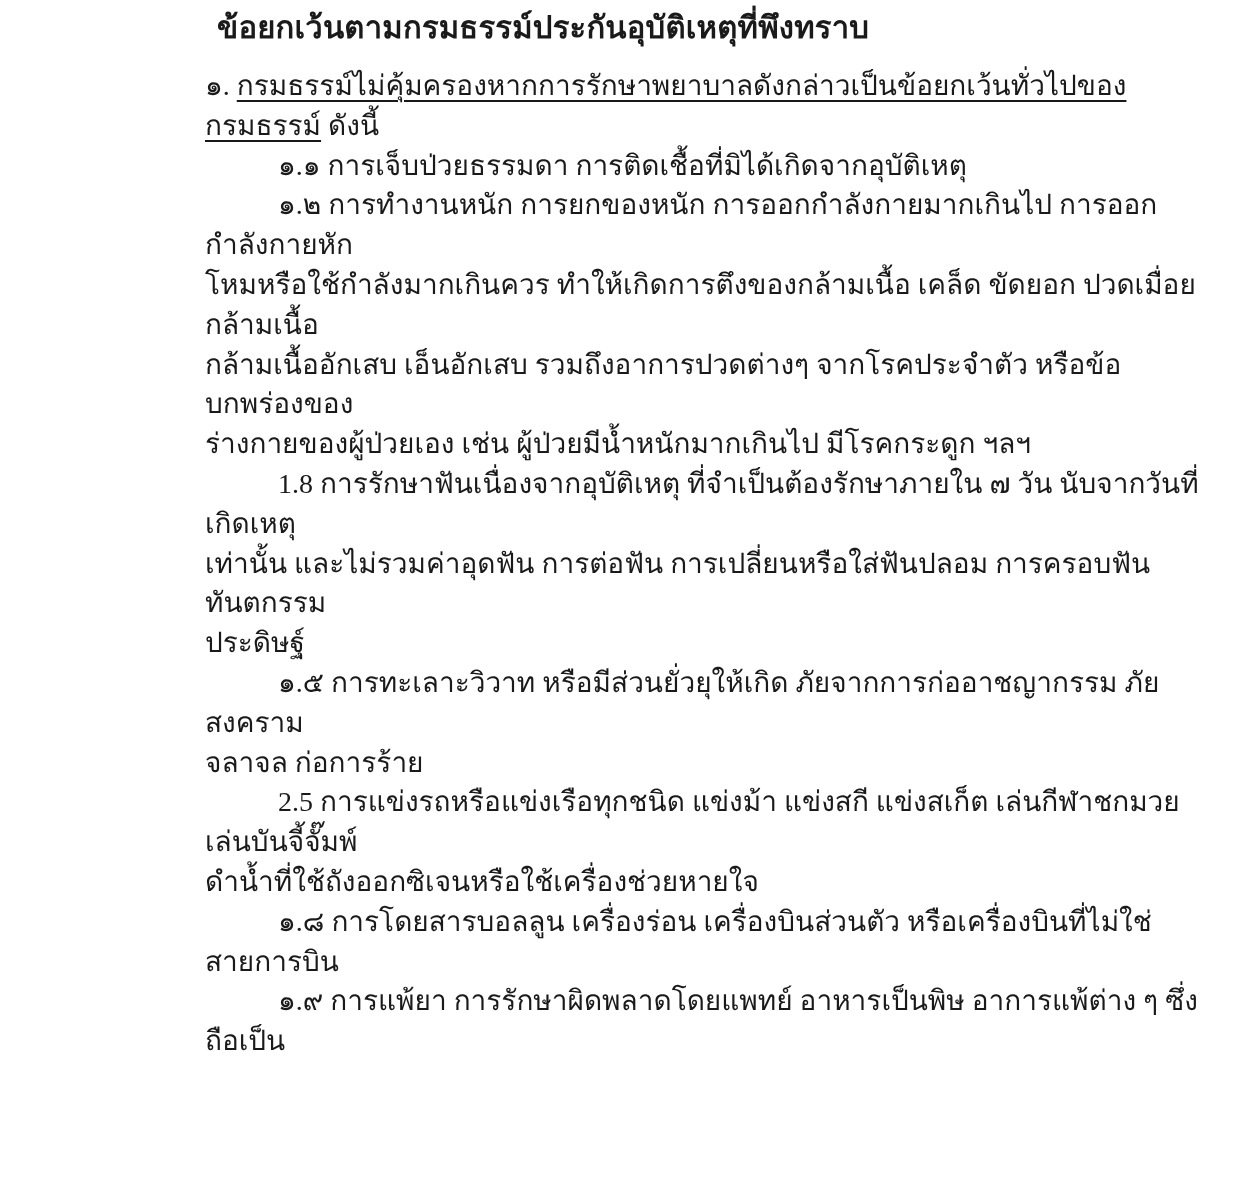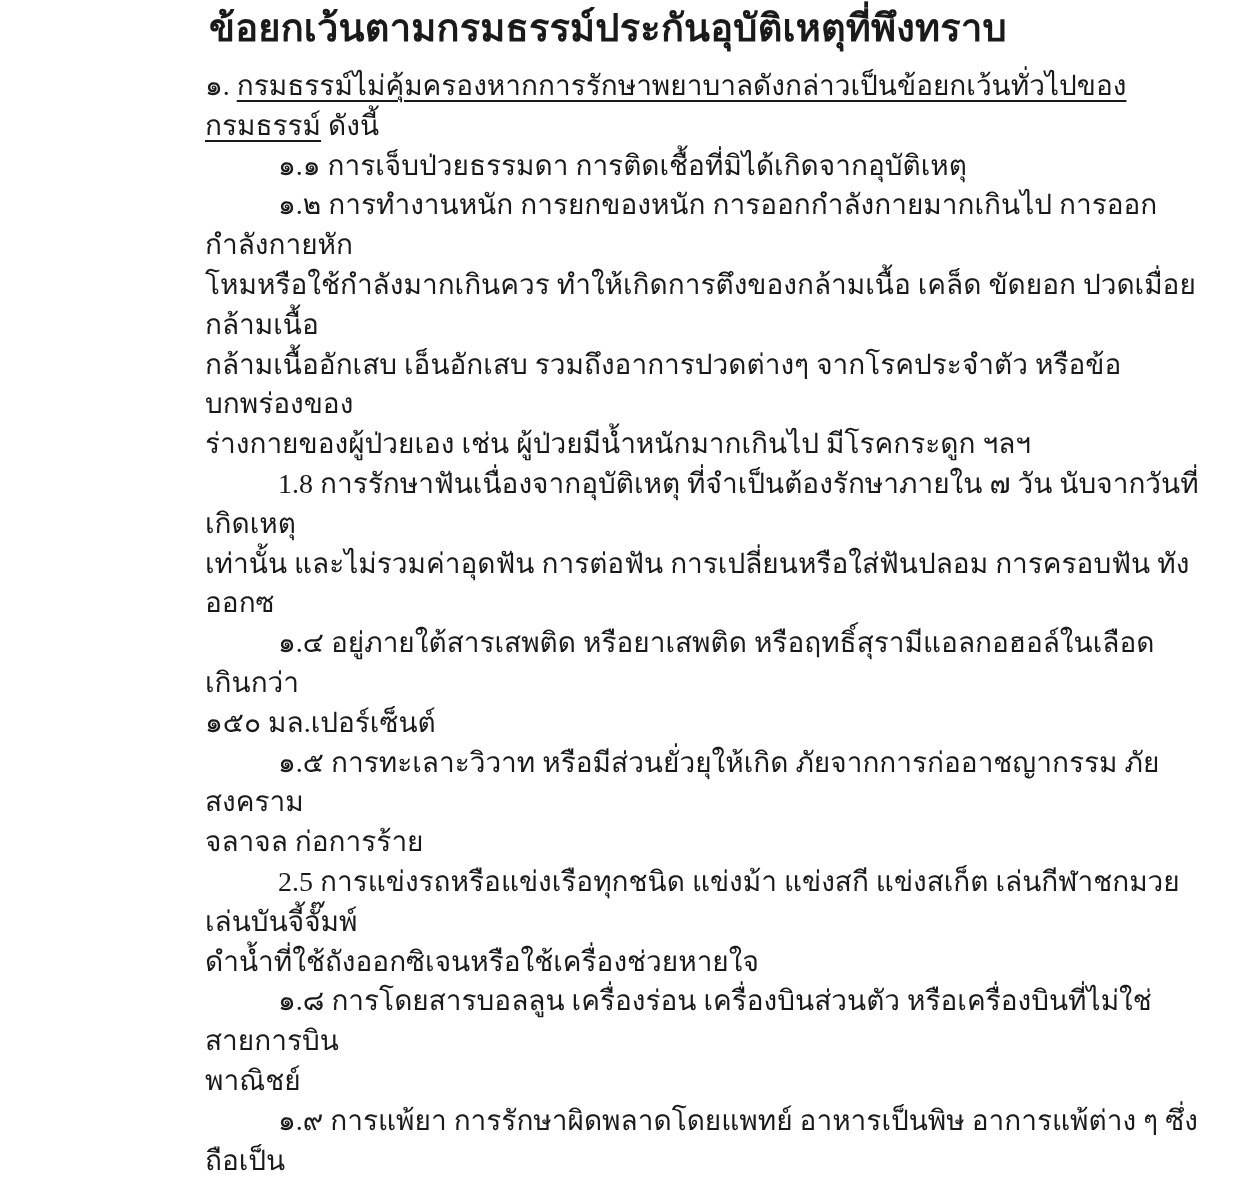--- a/index.html
+++ b/index.html
@@ -14,23 +14,23 @@
     font-family: "Liberation Serif", "DejaVu Serif", serif;
     color: #1a1a1a;
   }
   .page {
     box-sizing: border-box;
     width: 1240px;
     height: 1196px;
     padding: 6px 40px 0 205px;
   }
   .title {
-    font-size: 38px;
+    font-size: 31px;
     font-weight: bold;
-    margin: 0 0 16px 4px;
+    margin: 0 0 16px 12px;
     line-height: 44px;
     letter-spacing: 0.2px;
   }
   .line {
     font-size: 28px;
     line-height: 39.8px;
     white-space: pre-wrap;
     margin: 0;
   }
   .line.first {
@@ -54,36 +54,32 @@
           <div class="line first">๑.๑ การเจ็บป่วยธรรมดา การติดเชื้อที่มิได้เกิดจากอุบัติเหตุ</div>
         </div>
         <div class="item">
           <div class="line first">๑.๒ การทำงานหนัก การยกของหนัก การออกกำลังกายมากเกินไป การออกกำลังกายหัก</div>
           <div class="line">โหมหรือใช้กำลังมากเกินควร ทำให้เกิดการตึงของกล้ามเนื้อ เคล็ด ขัดยอก ปวดเมื่อยกล้ามเนื้อ</div>
           <div class="line">กล้ามเนื้ออักเสบ เอ็นอักเสบ รวมถึงอาการปวดต่างๆ จากโรคประจำตัว หรือข้อบกพร่องของ</div>
           <div class="line">ร่างกายของผู้ป่วยเอง เช่น ผู้ป่วยมีน้ำหนักมากเกินไป มีโรคกระดูก ฯลฯ</div>
         </div>
         <div class="item">
           <div class="line first">1.8 การรักษาฟันเนื่องจากอุบัติเหตุ ที่จำเป็นต้องรักษาภายใน ๗ วัน นับจากวันที่เกิดเหตุ</div>
-          <div class="line">เท่านั้น และไม่รวมค่าอุดฟัน การต่อฟัน การเปลี่ยนหรือใส่ฟันปลอม การครอบฟัน ทังออกซ</div>
-        </div>
-        <div class="item">
-          <div class="line first">๑.๔ อยู่ภายใต้สารเสพติด หรือยาเสพติด หรือฤทธิ์สุรามีแอลกอฮอล์ในเลือดเกินกว่า</div>
-          <div class="line">๑๕๐ มล.เปอร์เซ็นต์</div>
+          <div class="line">เท่านั้น และไม่รวมค่าอุดฟัน การต่อฟัน การเปลี่ยนหรือใส่ฟันปลอม การครอบฟัน ทันตกรรม</div>
+          <div class="line">ประดิษฐ์</div>
         </div>
         <div class="item">
           <div class="line first">๑.๕ การทะเลาะวิวาท หรือมีส่วนยั่วยุให้เกิด ภัยจากการก่ออาชญากรรม ภัยสงคราม</div>
           <div class="line">จลาจล ก่อการร้าย</div>
         </div>
         <div class="item">
           <div class="line first">2.5 การแข่งรถหรือแข่งเรือทุกชนิด แข่งม้า แข่งสกี แข่งสเก็ต เล่นกีฬาชกมวย เล่นบันจี้จั๊มพ์</div>
           <div class="line">ดำน้ำที่ใช้ถังออกซิเจนหรือใช้เครื่องช่วยหายใจ</div>
         </div>
         <div class="item">
           <div class="line first">๑.๘ การโดยสารบอลลูน เครื่องร่อน เครื่องบินส่วนตัว หรือเครื่องบินที่ไม่ใช่สายการบิน</div>
-          <div class="line">พาณิชย์</div>
         </div>
         <div class="item">
           <div class="line first">๑.๙ การแพ้ยา การรักษาผิดพลาดโดยแพทย์ อาหารเป็นพิษ อาการแพ้ต่าง ๆ ซึ่งถือเป็น</div>
         </div>
       </div>
   </div>
 </div>
 
 </body></html>

